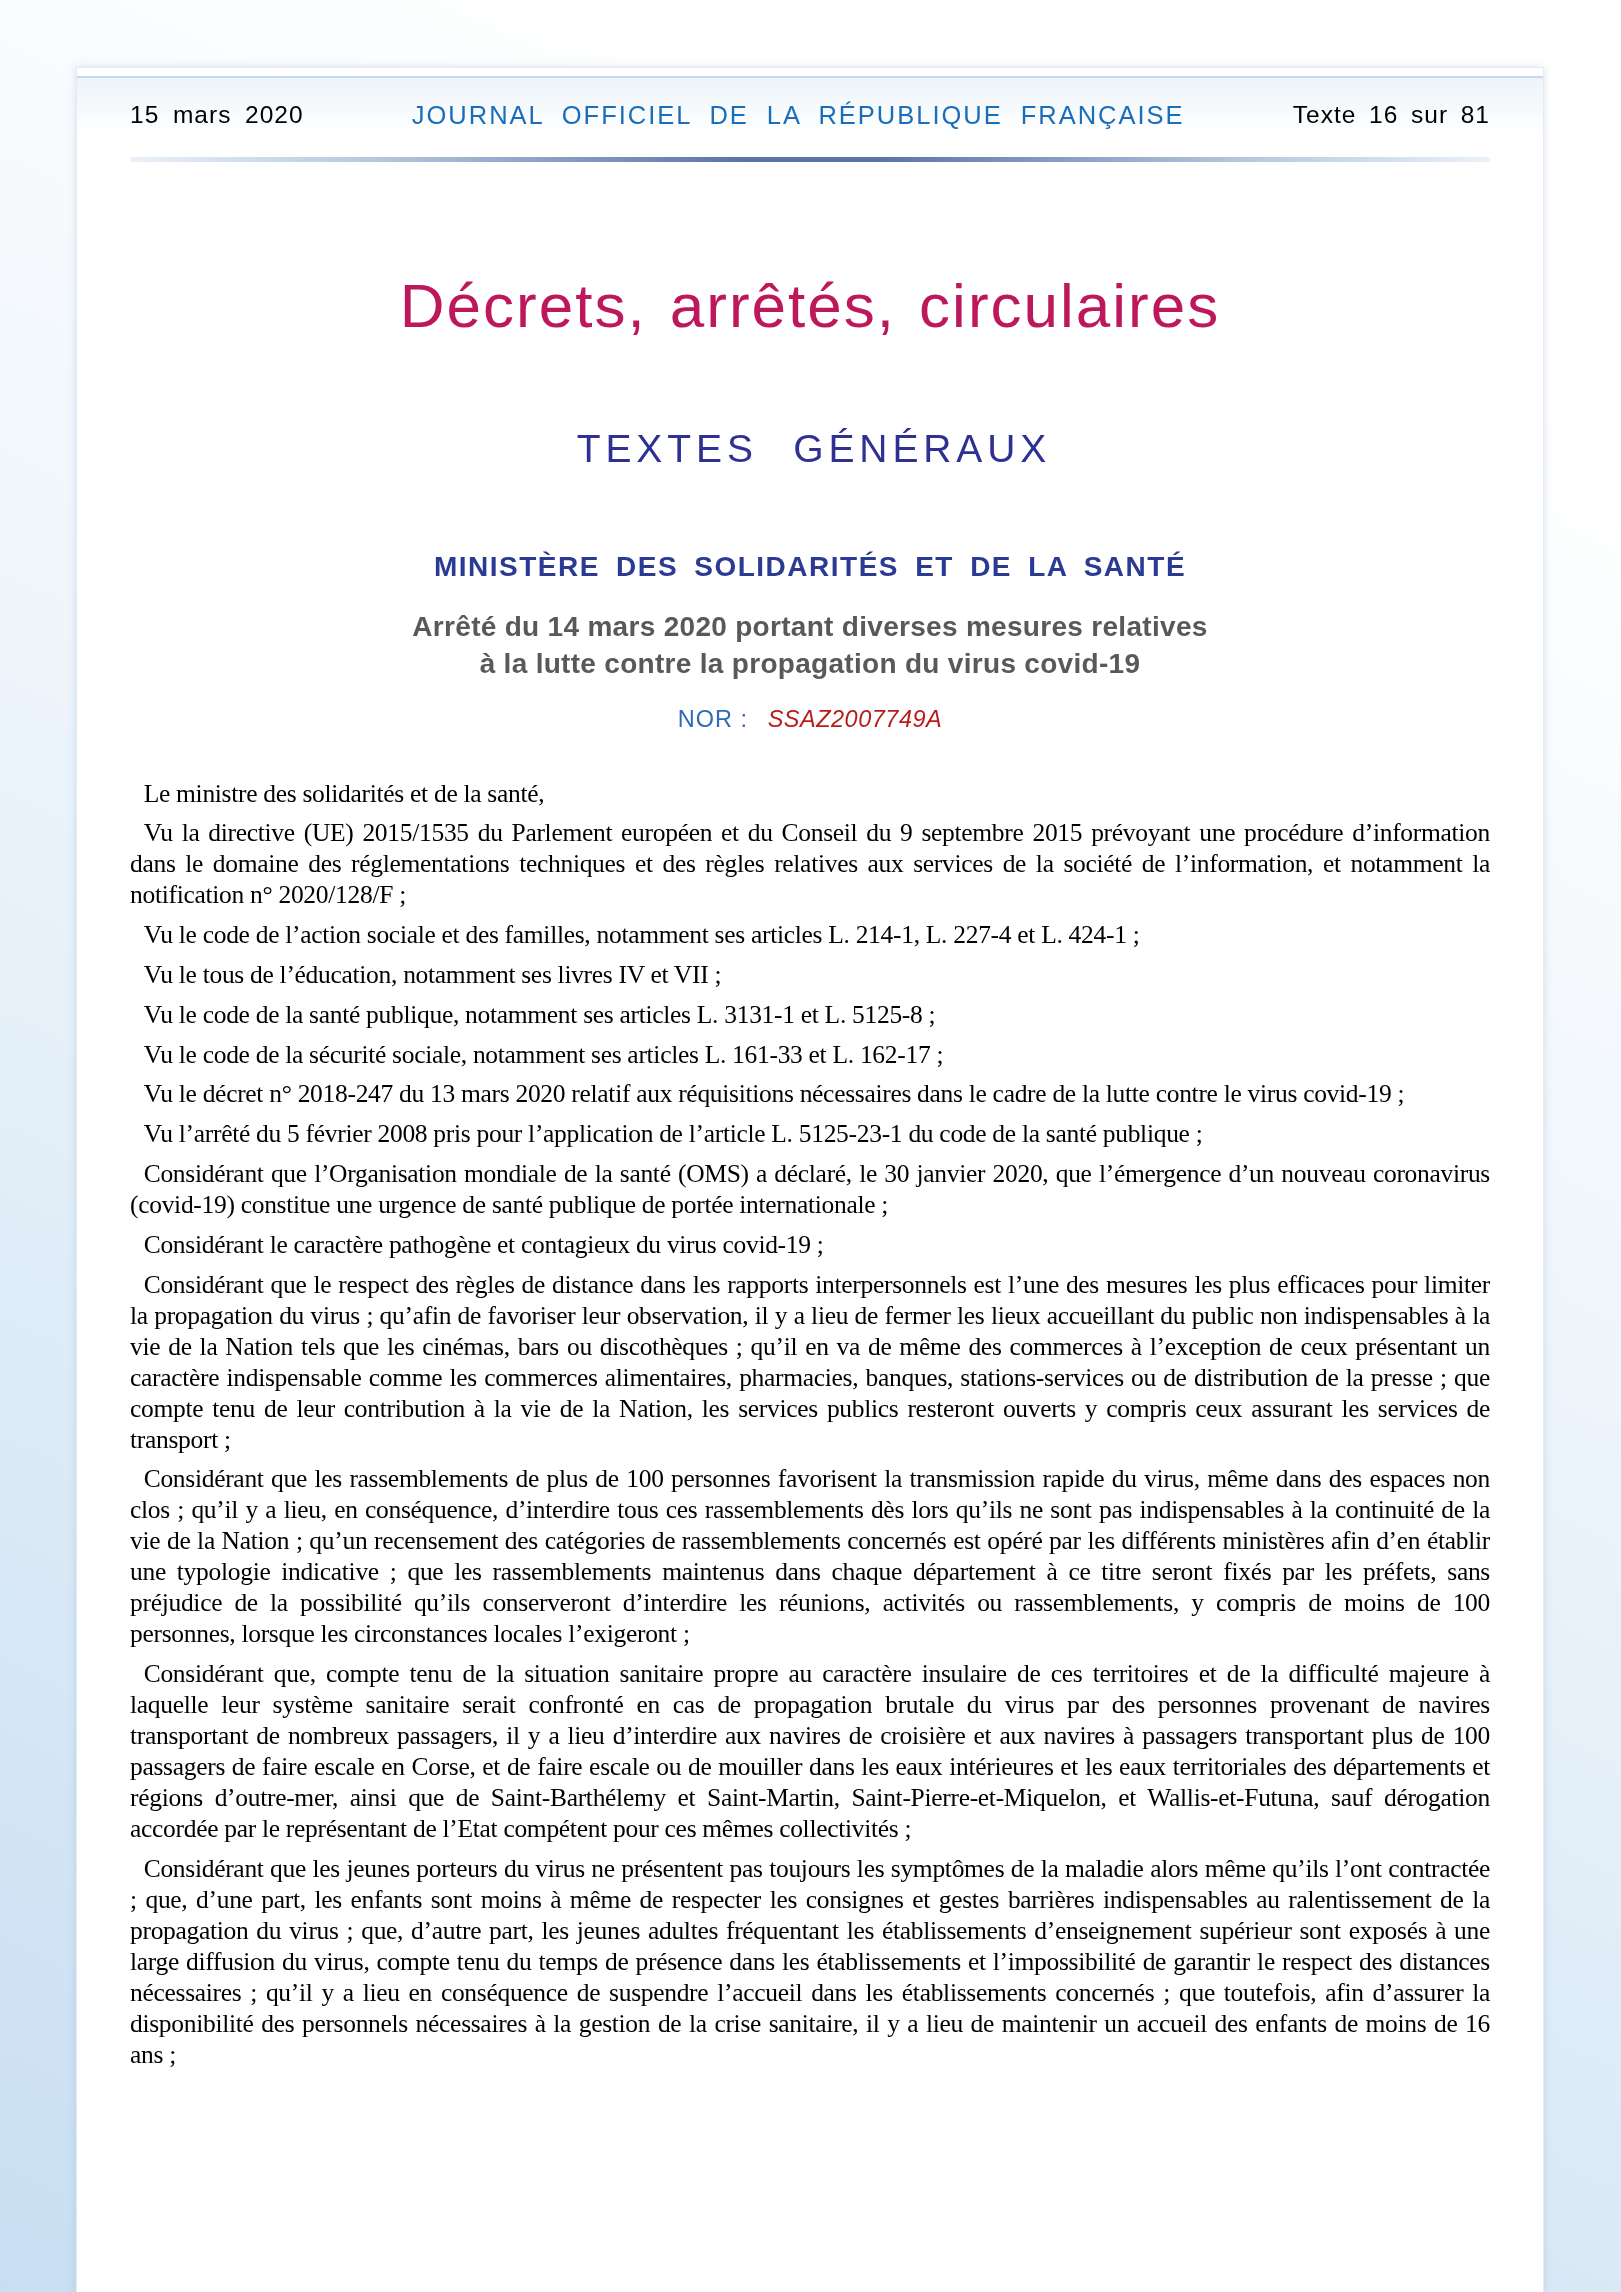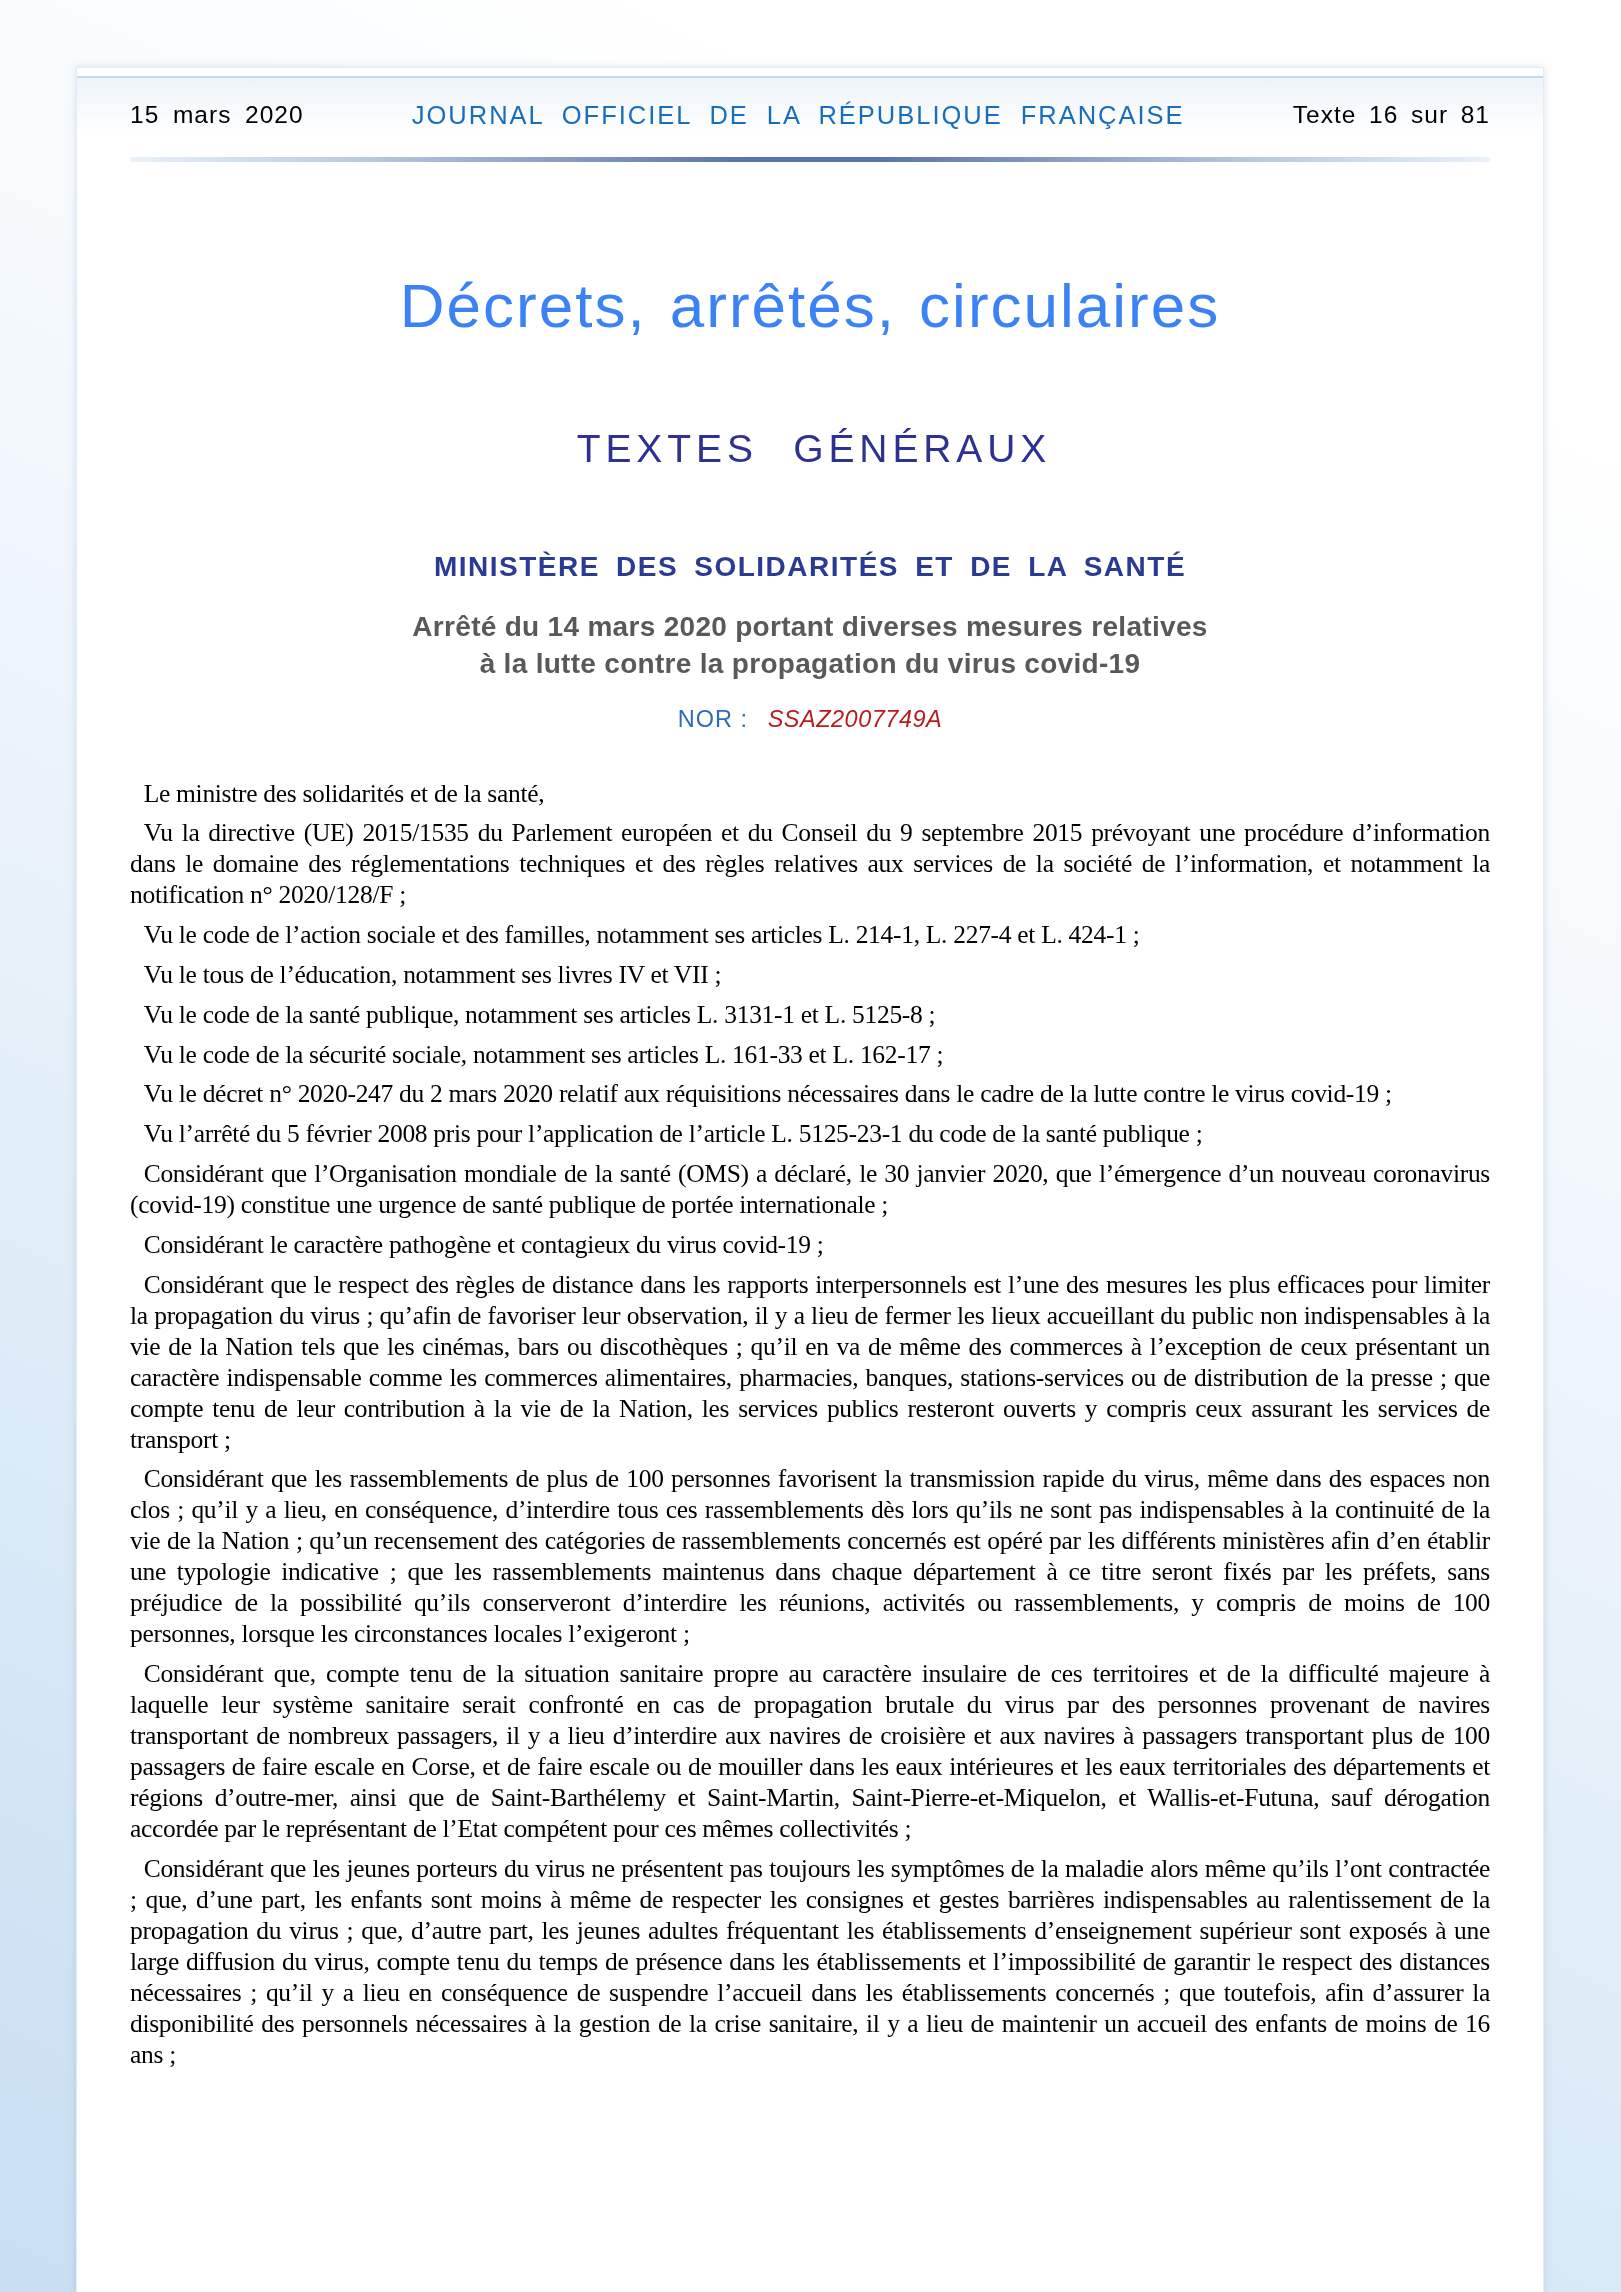--- a/index.html
+++ b/index.html
@@ -57,21 +57,21 @@
     height: 4.9px;
     margin: 3.9px 53px 0;
     border-radius: 2.9px;
     background: linear-gradient(90deg,
       #eaf1f8 0%, #b6c7de 18%, #5a74a8 45%, #5a74a8 55%, #b6c7de 82%, #eaf1f8 100%);
   }
   .doc-title {
     margin-top: 108px;
     text-align: center;
     font-size: 62px;
-    color: #3b82f6;
+    color: #be185d;
     letter-spacing: 2px;
     word-spacing: 3.9px;
   }
   .section-title {
     margin-top: 86px;
     text-align: center;
     font-size: 39px;
     color: #2e3192;
     letter-spacing: 4.9px;
     word-spacing: 19.6px;
@@ -147,21 +147,21 @@
     <span class="nor-value">SSAZ2007749A</span>
   </div>
 
   <div class="decree-body">
       <p>Le ministre des solidarités et de la santé,</p>
       <p>Vu la directive (UE) 2015/1535 du Parlement européen et du Conseil du 9 septembre 2015 prévoyant une procédure d’information dans le domaine des réglementations techniques et des règles relatives aux services de la société de l’information, et notamment la notification n° 2020/128/F ;</p>
       <p>Vu le code de l’action sociale et des familles, notamment ses articles L. 214-1, L. 227-4 et L. 424-1 ;</p>
       <p>Vu le tous de l’éducation, notamment ses livres IV et VII ;</p>
       <p>Vu le code de la santé publique, notamment ses articles L. 3131-1 et L. 5125-8 ;</p>
       <p>Vu le code de la sécurité sociale, notamment ses articles L. 161-33 et L. 162-17 ;</p>
-      <p>Vu le décret n° 2020-247 du 2 mars 2020 relatif aux réquisitions nécessaires dans le cadre de la lutte contre le virus covid-19 ;</p>
+      <p>Vu le décret n° 2018-247 du 13 mars 2020 relatif aux réquisitions nécessaires dans le cadre de la lutte contre le virus covid-19 ;</p>
       <p>Vu l’arrêté du 5 février 2008 pris pour l’application de l’article L. 5125-23-1 du code de la santé publique ;</p>
       <p>Considérant que l’Organisation mondiale de la santé (OMS) a déclaré, le 30 janvier 2020, que l’émergence d’un nouveau coronavirus (covid-19) constitue une urgence de santé publique de portée internationale ;</p>
       <p>Considérant le caractère pathogène et contagieux du virus covid-19 ;</p>
       <p>Considérant que le respect des règles de distance dans les rapports interpersonnels est l’une des mesures les plus efficaces pour limiter la propagation du virus ; qu’afin de favoriser leur observation, il y a lieu de fermer les lieux accueillant du public non indispensables à la vie de la Nation tels que les cinémas, bars ou discothèques ; qu’il en va de même des commerces à l’exception de ceux présentant un caractère indispensable comme les commerces alimentaires, pharmacies, banques, stations-services ou de distribution de la presse ; que compte tenu de leur contribution à la vie de la Nation, les services publics resteront ouverts y compris ceux assurant les services de transport ;</p>
       <p>Considérant que les rassemblements de plus de 100 personnes favorisent la transmission rapide du virus, même dans des espaces non clos ; qu’il y a lieu, en conséquence, d’interdire tous ces rassemblements dès lors qu’ils ne sont pas indispensables à la continuité de la vie de la Nation ; qu’un recensement des catégories de rassemblements concernés est opéré par les différents ministères afin d’en établir une typologie indicative ; que les rassemblements maintenus dans chaque département à ce titre seront fixés par les préfets, sans préjudice de la possibilité qu’ils conserveront d’interdire les réunions, activités ou rassemblements, y compris de moins de 100 personnes, lorsque les circonstances locales l’exigeront ;</p>
       <p>Considérant que, compte tenu de la situation sanitaire propre au caractère insulaire de ces territoires et de la difficulté majeure à laquelle leur système sanitaire serait confronté en cas de propagation brutale du virus par des personnes provenant de navires transportant de nombreux passagers, il y a lieu d’interdire aux navires de croisière et aux navires à passagers transportant plus de 100 passagers de faire escale en Corse, et de faire escale ou de mouiller dans les eaux intérieures et les eaux territoriales des départements et régions d’outre-mer, ainsi que de Saint-Barthélemy et Saint-Martin, Saint-Pierre-et-Miquelon, et Wallis-et-Futuna, sauf dérogation accordée par le représentant de l’Etat compétent pour ces mêmes collectivités ;</p>
       <p>Considérant que les jeunes porteurs du virus ne présentent pas toujours les symptômes de la maladie alors même qu’ils l’ont contractée ; que, d’une part, les enfants sont moins à même de respecter les consignes et gestes barrières indispensables au ralentissement de la propagation du virus ; que, d’autre part, les jeunes adultes fréquentant les établissements d’enseignement supérieur sont exposés à une large diffusion du virus, compte tenu du temps de présence dans les établissements et l’impossibilité de garantir le respect des distances nécessaires ; qu’il y a lieu en conséquence de suspendre l’accueil dans les établissements concernés ; que toutefois, afin d’assurer la disponibilité des personnels nécessaires à la gestion de la crise sanitaire, il y a lieu de maintenir un accueil des enfants de moins de 16 ans ;</p>
     </div>
 
 </div>

